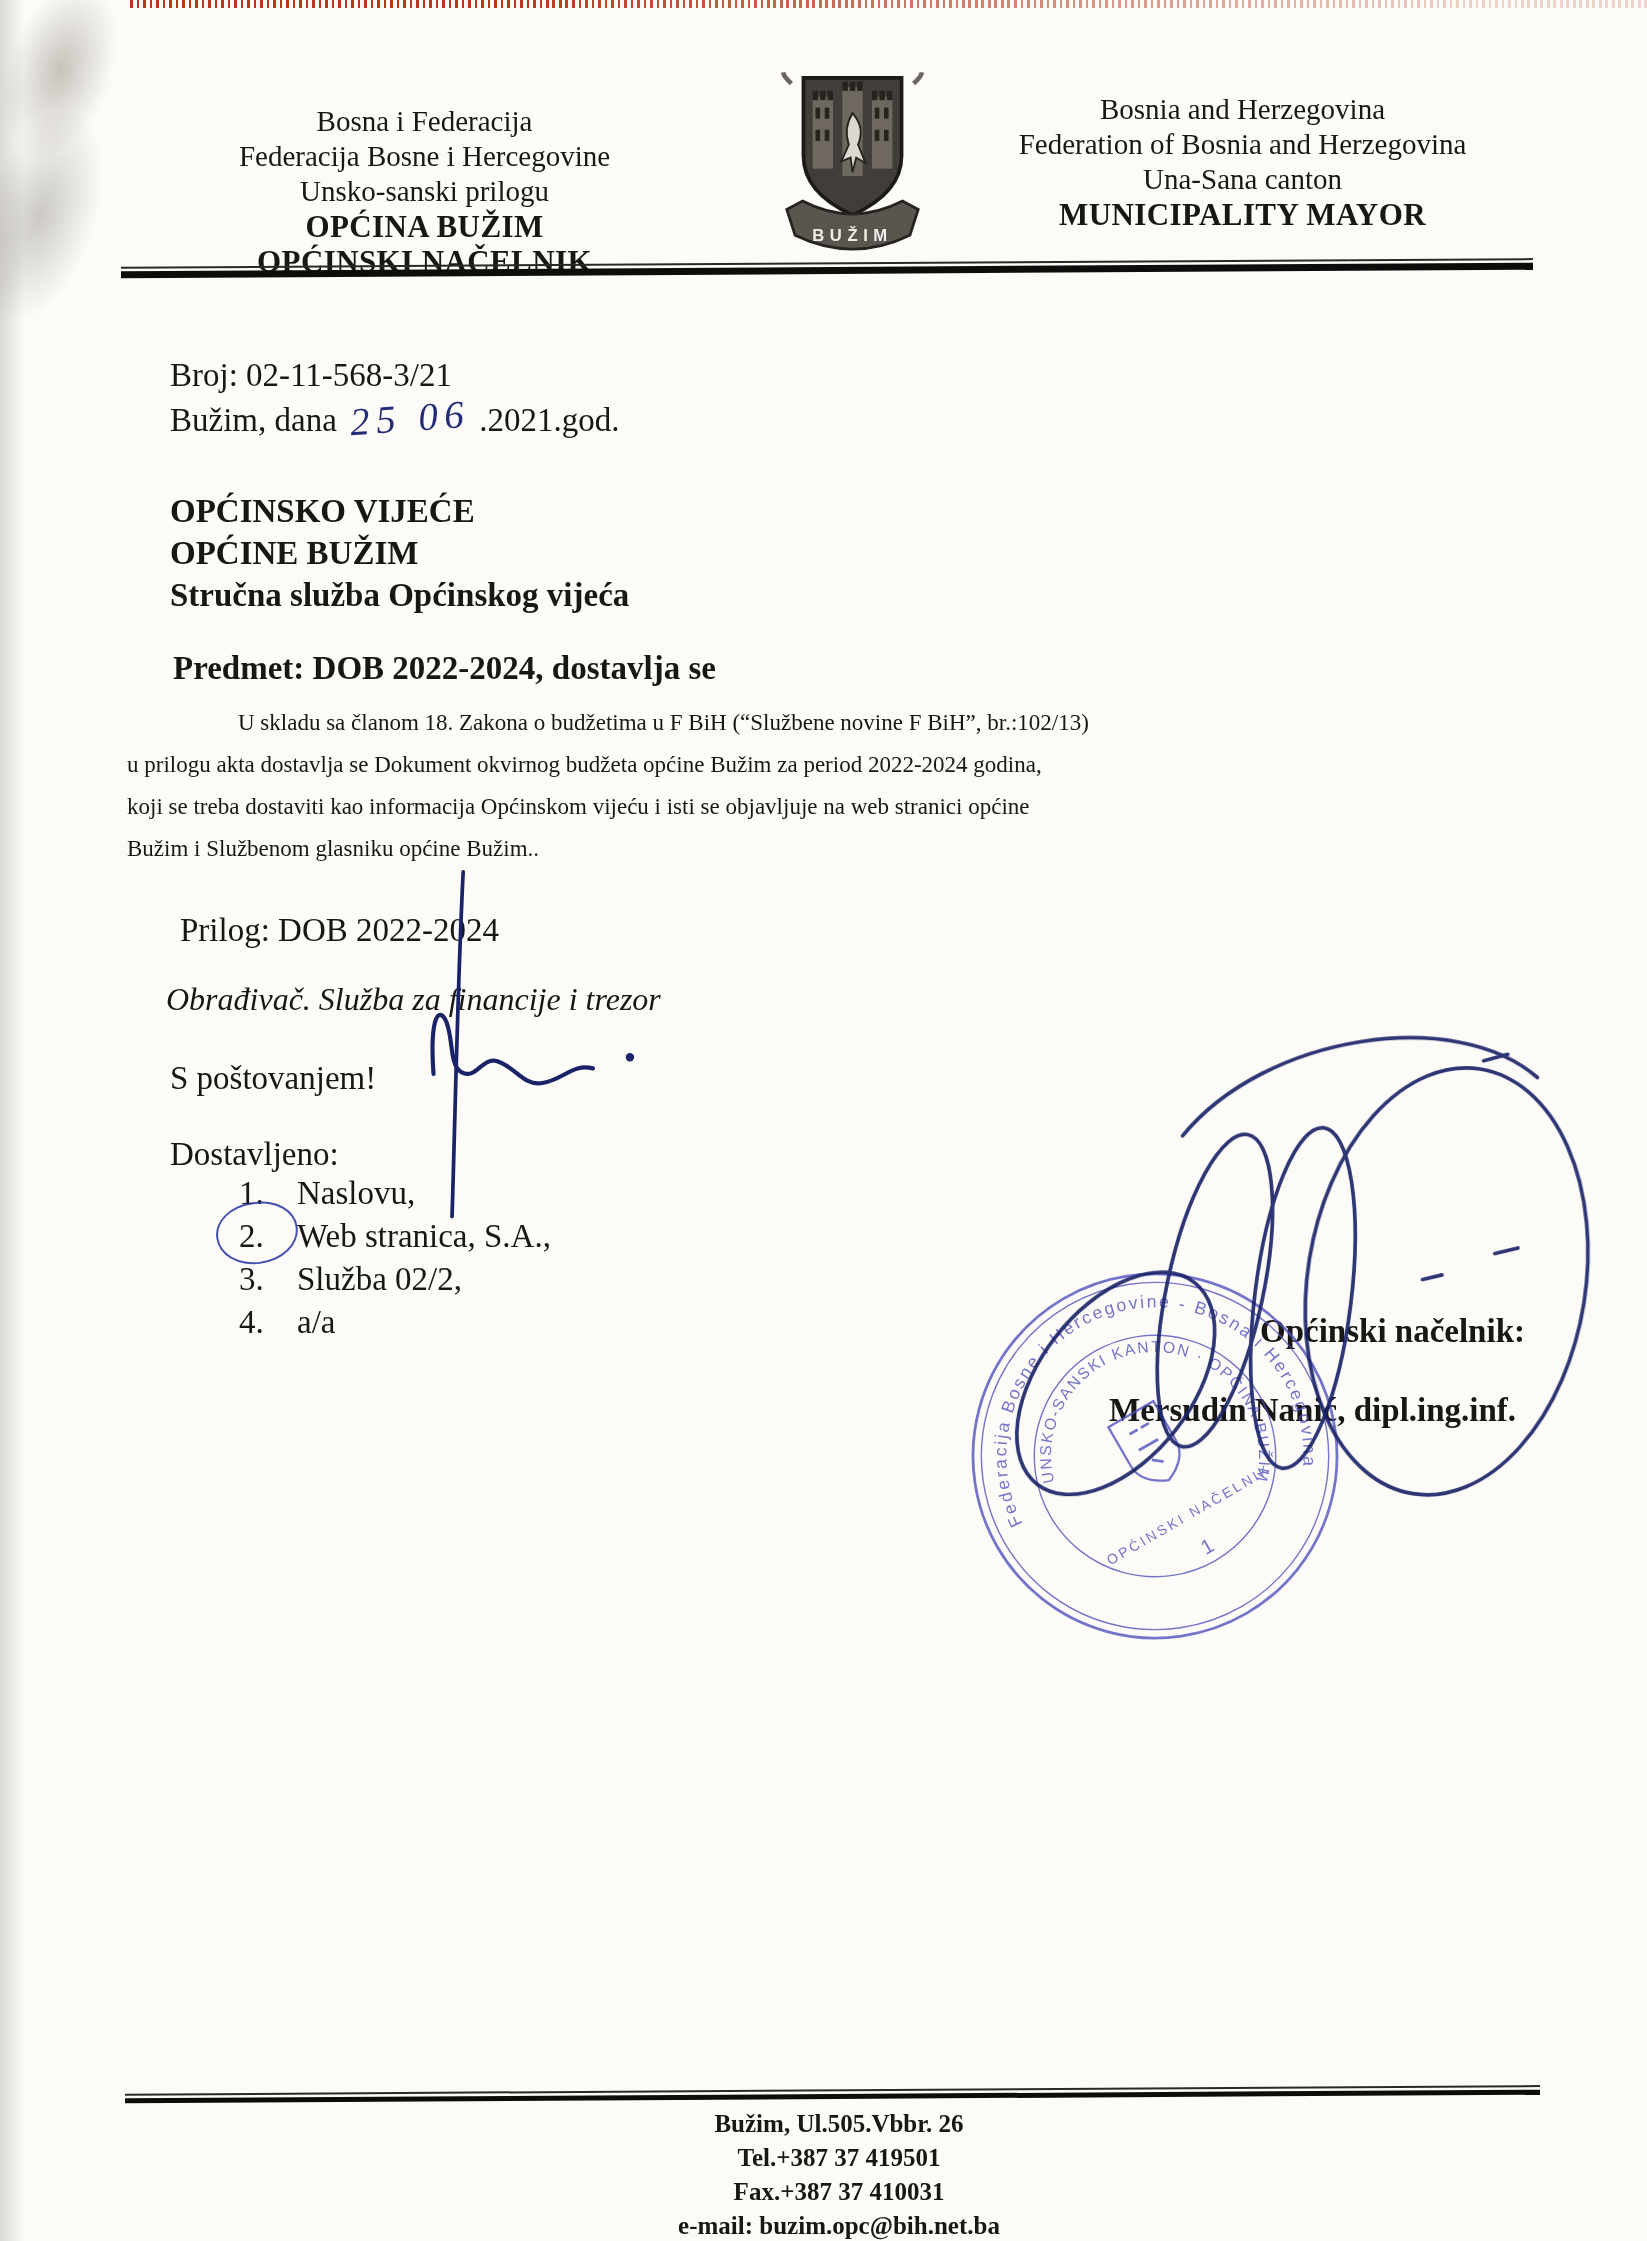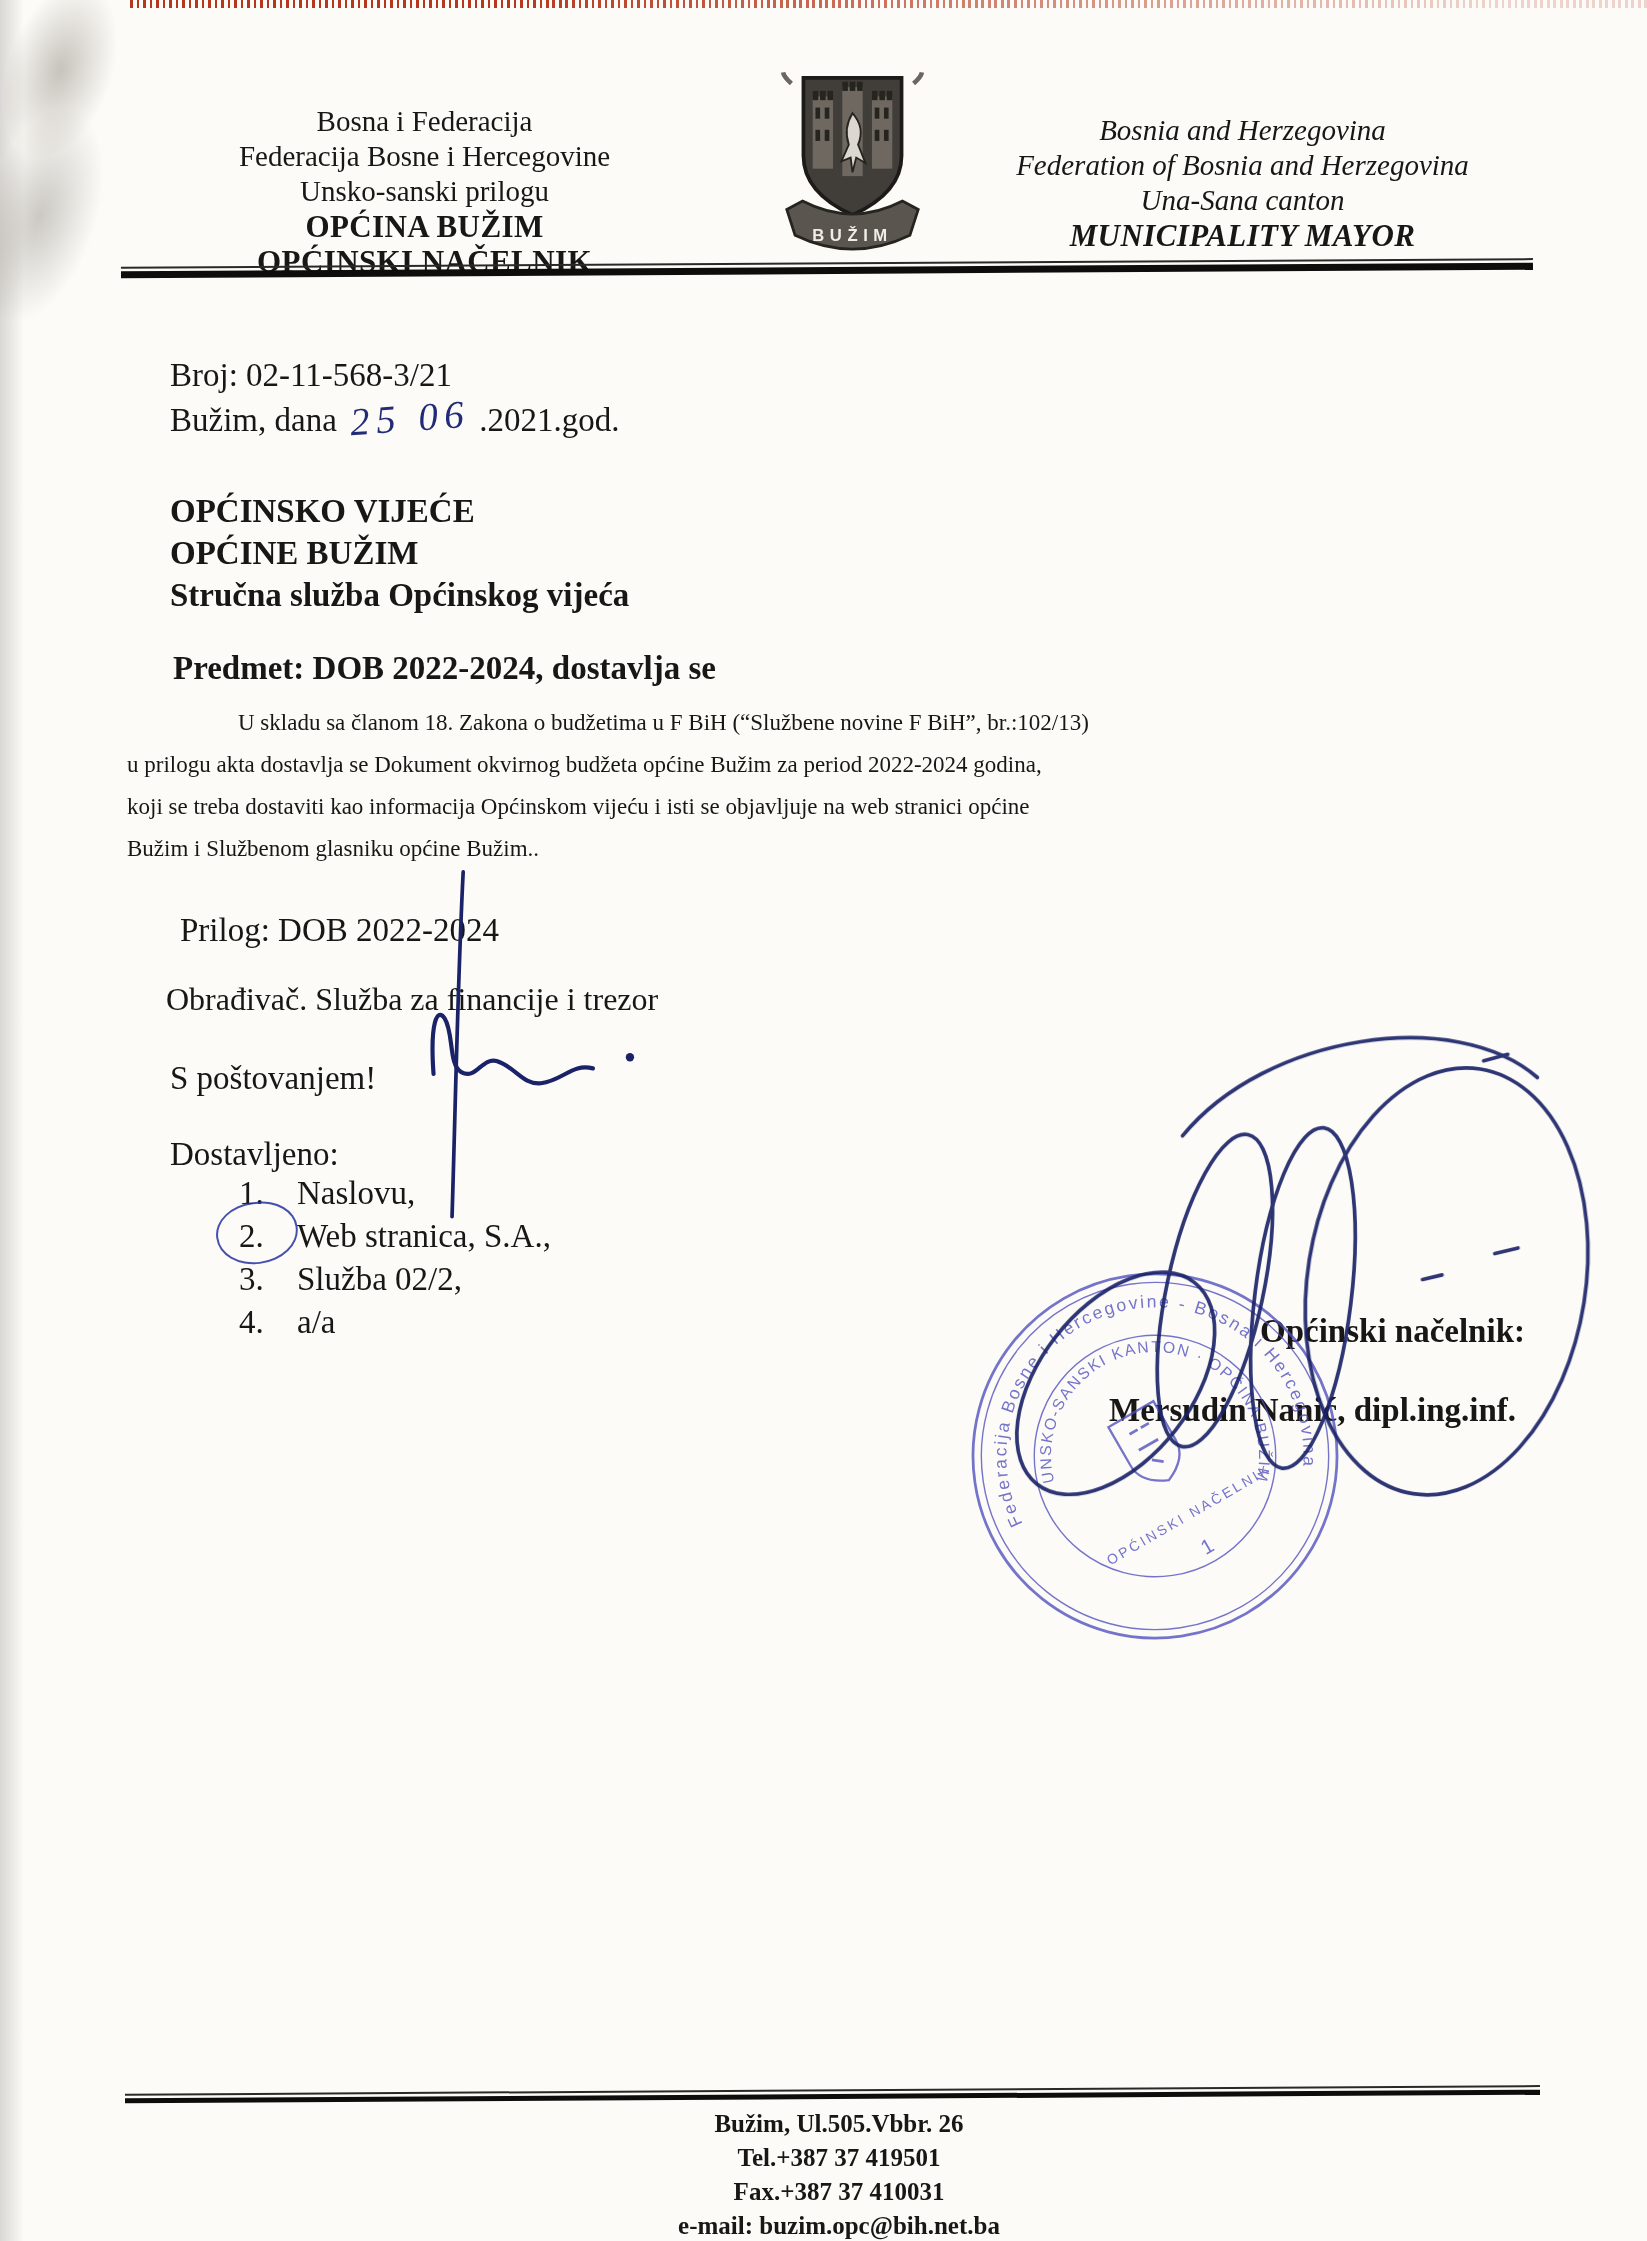--- a/index.html
+++ b/index.html
@@ -85,21 +85,21 @@
       <rect x="46" y="70" width="5" height="12" fill="#26241f"></rect>
     <rect x="100" y="46" width="5" height="12" fill="#26241f"></rect>
       <rect x="110" y="46" width="5" height="12" fill="#26241f"></rect>
     <rect x="100" y="70" width="5" height="12" fill="#26241f"></rect>
       <rect x="110" y="70" width="5" height="12" fill="#26241f"></rect>
     <path d="M76,52 q-10,16 -4,34 l-8,18 l10,-4 l2,16 l4,-16 l10,6 l-8,-20 q8,-18 -6,-34 Z" fill="#dcd8d1" stroke="#26241f" stroke-width="2"></path>
     <path d="M5,156 l17,-9 q54,28 108,0 l17,9 l-9,28 q-62,30 -124,0 Z" fill="#5a554e" stroke="#26241f" stroke-width="3"></path>
     <text x="76" y="190" text-anchor="middle" font-size="18" font-weight="bold" letter-spacing="6" fill="#efede8" font-family="Liberation Sans, sans-serif">BUŽIM</text>
   </svg>
 
-  <div class="abs hdr" style="left:955px;top:113px;font-style:italic;">
+  <div class="abs hdr" style="left:955px;top:92px;">
     <div>Bosnia and Herzegovina</div>
     <div>Federation of Bosnia and Herzegovina</div>
     <div>Una-Sana canton</div>
     <div class="bold">MUNICIPALITY MAYOR</div>
   </div>
 
   <div class="abs rule" style="left:121px;top:267px;width:1412px;transform:rotate(-0.35deg);"></div>
 
   <div class="abs t36" style="left:170px;top:354px;">Broj: 02-11-568-3/21</div>
   <div class="abs t36" style="left:170px;top:397px;">
@@ -115,21 +115,21 @@
   <div class="abs t36 bold" style="left:173px;top:647px;">Predmet: DOB 2022-2024, dostavlja se</div>
 
   <div class="abs t35 body-par" style="left:127px;top:702px;width:1405px;">
     <div class="indent">U skladu sa članom 18. Zakona o budžetima u F BiH (“Službene novine F BiH”, br.:102/13)</div>
     <div>u prilogu akta dostavlja se Dokument okvirnog budžeta općine Bužim za period 2022-2024 godina,</div>
     <div>koji se treba dostaviti  kao informacija Općinskom vijeću i  isti se objavljuje na web stranici općine</div>
     <div>Bužim i Službenom glasniku općine Bužim..</div>
   </div>
 
   <div class="abs t36" style="left:180px;top:909px;">Prilog: DOB 2022-2024</div>
-  <div class="abs" style="left:166px;top:981px;font-size:32px;">Obrađivač. Služba za financije i trezor</div>
+  <div class="abs" style="left:166px;top:981px;font-size:32px;font-style:italic;">Obrađivač. Služba za financije i trezor</div>
   <div class="abs t36" style="left:170px;top:1057px;">S poštovanjem!</div>
 
   <svg class="abs" style="left:352px;top:853px;" width="315" height="390" viewBox="0 0 340 420">
     <path class="ink" stroke-width="4" d="M120,20 C114,140 112,260 108,392"></path>
     <path class="ink" stroke-width="4.5" d="M88,238 C84,182 92,166 100,178 C110,194 104,228 118,236 C134,245 140,220 156,224 C176,230 184,250 204,248 C228,245 238,226 260,232"></path>
     <circle cx="300" cy="220" r="4.5" fill="#1b2368"></circle>
   </svg>
 
   <div class="abs t36" style="left:170px;top:1133px;">Dostavljeno:</div>
   <div class="abs" style="left:239px;top:1172px;">

